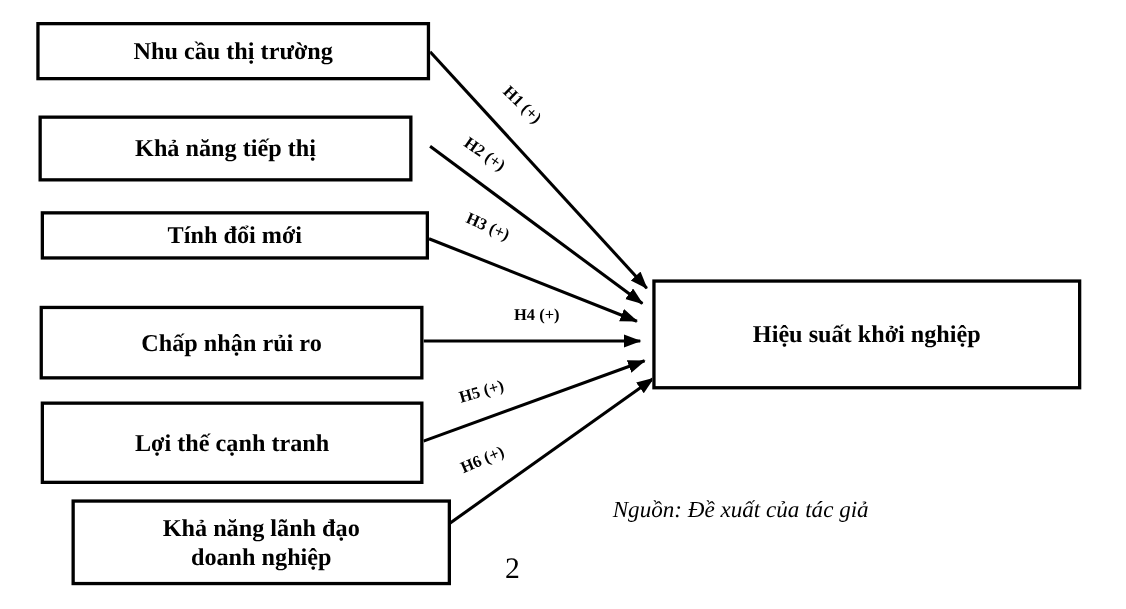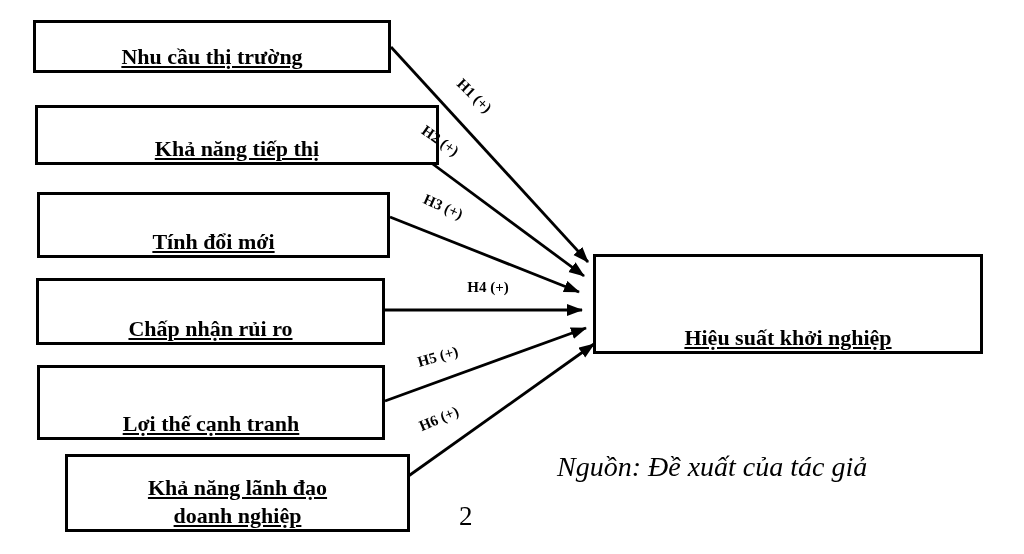--- a/index.html
+++ b/index.html
@@ -3,42 +3,42 @@
 <meta charset="utf-8">
 <style>
   html,body{margin:0;padding:0;background:#ffffff;}
   #canvas{
     position:relative;width:1024px;height:554px;background:#ffffff;overflow:hidden;
     font-family:"Liberation Serif","DejaVu Serif",serif;color:#000;
   }
   #links{position:absolute;left:0;top:0;width:1024px;height:554px;}
   .box{
     position:absolute;box-sizing:border-box;border:3px solid #000;background:#fff;
-    display:flex;align-items:flex-end;justify-content:center;text-align:center;
-    font-weight:bold;font-size:22px;line-height:1.25;white-space:pre-line;text-decoration:underline;
+    display:flex;align-items:center;justify-content:center;text-align:center;
+    font-weight:bold;font-size:22px;line-height:1.25;white-space:pre-line;
   }
   .b0{left:33px;top:20px;width:358px;height:53px;}
-  .b1{left:35px;top:105px;width:404px;height:60px;}
-  .b2{left:37px;top:192px;width:353px;height:66px;}
+  .b1{left:35px;top:105px;width:340px;height:60px;}
+  .b2{left:37px;top:192px;width:353px;height:44px;}
   .b3{left:36px;top:278px;width:349px;height:67px;}
   .b4{left:37px;top:365px;width:348px;height:75px;}
   .b5{left:33px;top:454px;width:345px;height:78px;margin-left:32px;}
   .outcome{left:593px;top:254px;width:390px;height:100px;}
   .hlabel{
     position:absolute;font-weight:bold;font-size:15px;white-space:nowrap;
     transform-origin:center center;
   }
   .h0{left:474px;top:96px;transform:translate(-50%,-50%) rotate(44deg);}
   .h1{left:440px;top:141px;transform:translate(-50%,-50%) rotate(35deg);}
   .h2{left:443px;top:207px;transform:translate(-50%,-50%) rotate(24deg);}
   .h3{left:440px;top:287px;transform:translate(-50%,-50%);margin-left:48px;}
   .h4{left:438px;top:357px;transform:translate(-50%,-50%) rotate(-16deg);}
   .h5{left:439px;top:419px;transform:translate(-50%,-50%) rotate(-23deg);}
   .source-note{
-    position:absolute;left:557px;top:451px;font-style:italic;font-size:28px;white-space:nowrap;
+    position:absolute;left:557px;top:451px;font-style:italic;font-size:21px;white-space:nowrap;
   }
   .page-number{position:absolute;left:459px;top:501px;font-size:27px;}
   .link{stroke:#000;stroke-width:2.8;}
 </style>
 </head>
 <body>
 
 <div id="canvas">
 
   <svg id="links" viewBox="0 0 1024 554" xmlns="http://www.w3.org/2000/svg">

